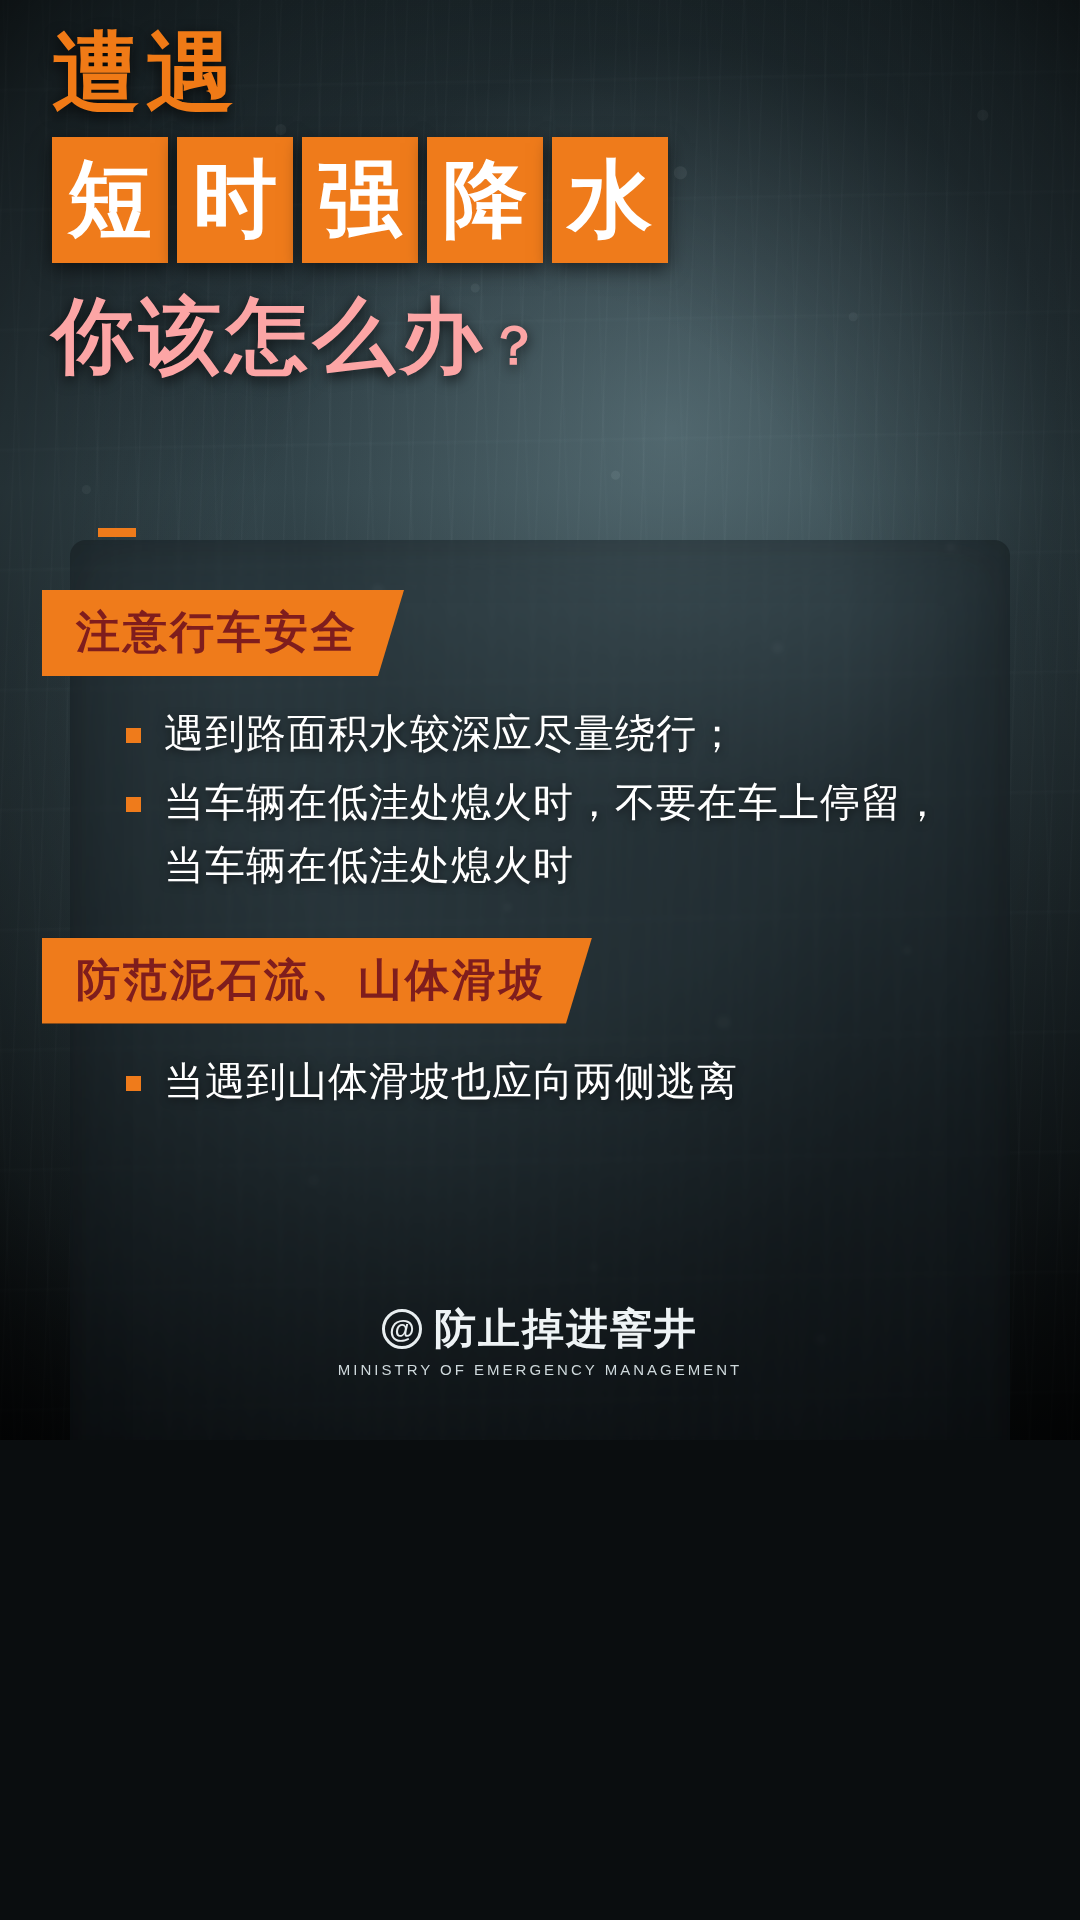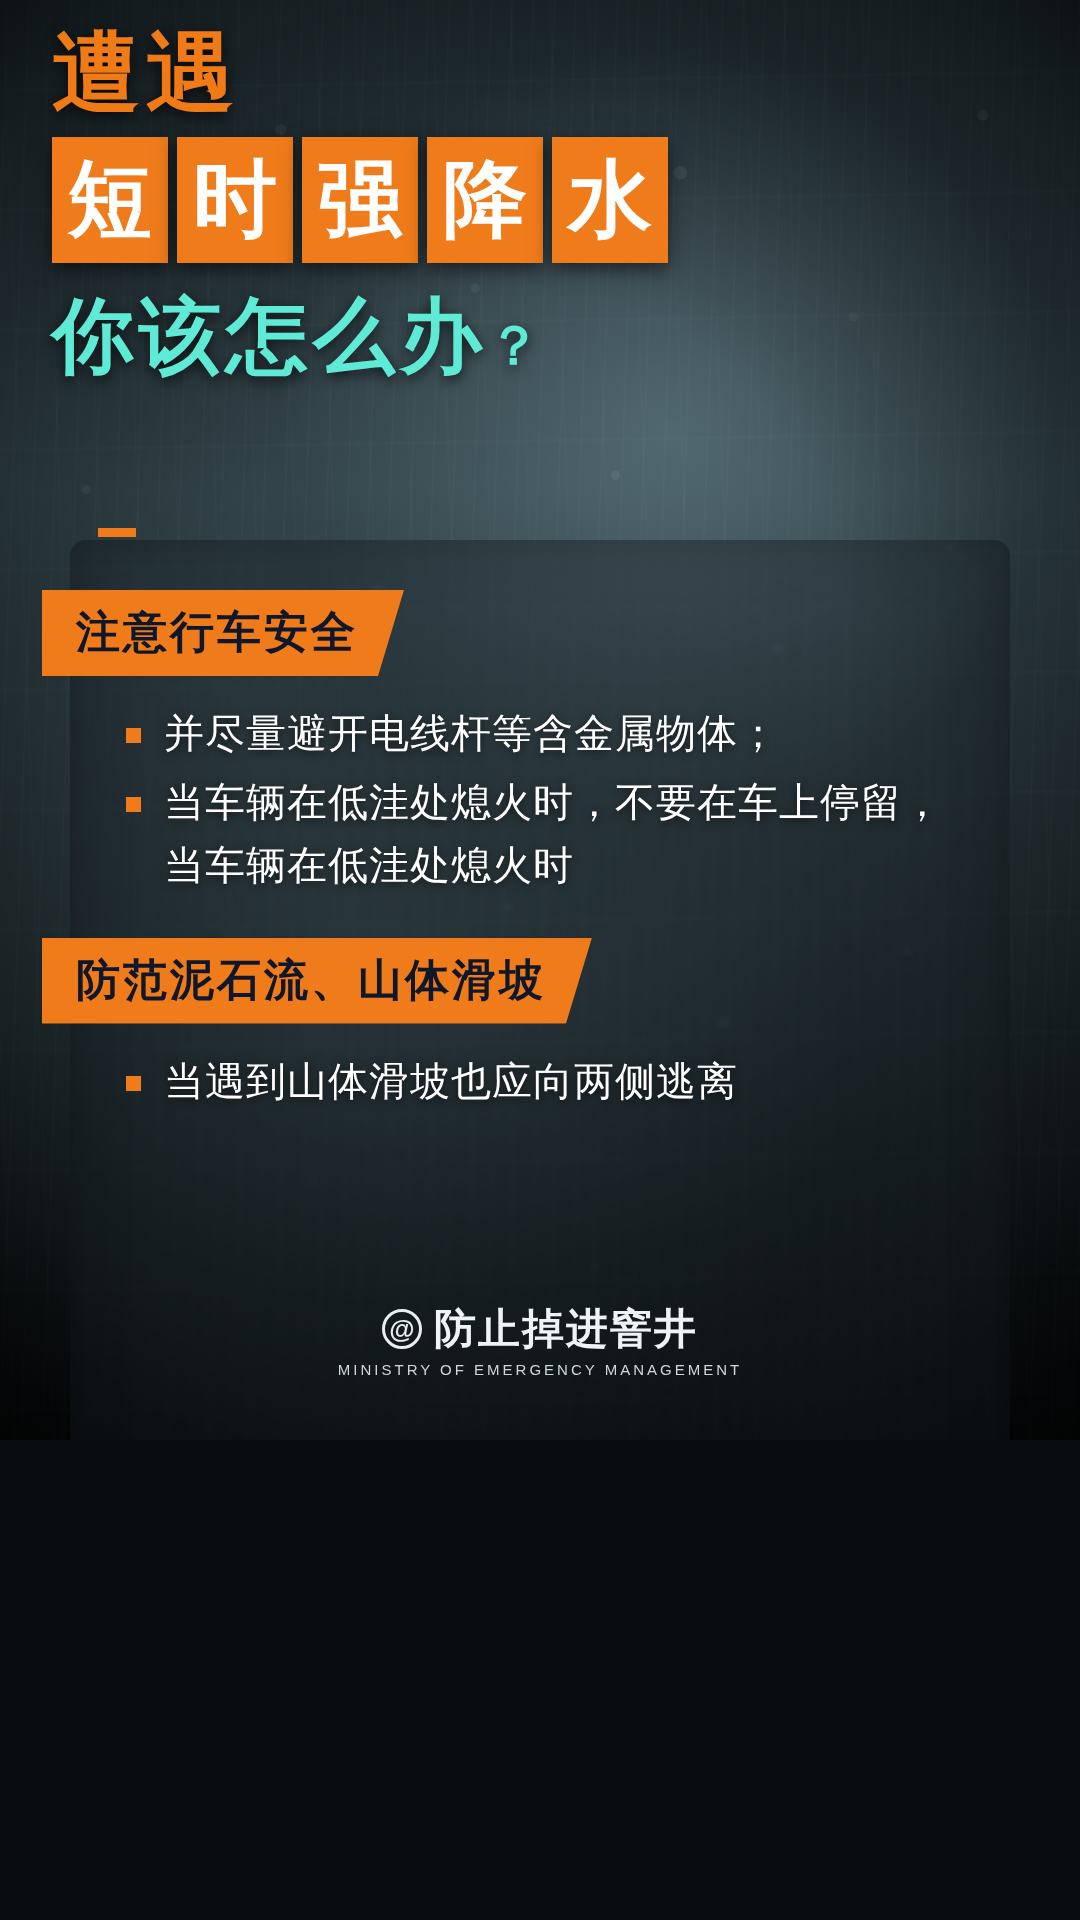--- a/index.html
+++ b/index.html
@@ -125,21 +125,21 @@
     padding: 20px 10px 22px 10px;
     min-width: 96px;
     text-align: center;
     box-shadow: 0 6px 18px rgba(0,0,0,0.55);
   }
   .title-line3 {
     margin-top: 30px;
     font-size: 82px;
     line-height: 1.05;
     font-weight: bold;
-    color: #5eead4;
+    color: #fca5a5;
     letter-spacing: 5px;
     text-shadow: 0 4px 14px rgba(0,0,0,0.75);
   }
   .title-line3 .qmark {
     font-size: 54px;
     letter-spacing: 0;
   }
 
   
   .panel {
@@ -175,21 +175,21 @@
     left: 70px;
     top: 590px;
     width: 940px;
   }
   .section { margin-bottom: 6px; }
 
   .sec-head {
     display: inline-block;
     position: relative;
     background: #ef7b1b;
-    color: #0f172a;
+    color: #7f1d1d;
     font-size: 44px;
     font-weight: bold;
     line-height: 1;
     letter-spacing: 3px;
     padding: 20px 46px 22px 34px;
     margin-left: -28px;
     box-shadow: 0 5px 16px rgba(0,0,0,0.5);
     clip-path: polygon(0 0, 100% 0, calc(100% - 26px) 100%, 0 100%);
   }
 
@@ -298,21 +298,21 @@
     <div class="panel">
       <div class="panel-tick-top"></div>
       <div class="panel-tick-bottom"></div>
     </div>
 
     <div class="sections">
 
       <div class="section">
         <div class="sec-head">注意行车安全</div>
         <ul class="bullets">
-          <li>并尽量避开电线杆等含金属物体；</li>
+          <li>遇到路面积水较深应尽量绕行；</li>
           <li>当车辆在低洼处熄火时，不要在车上停留，当车辆在低洼处熄火时</li>
         </ul>
       </div>
 
 
       <div class="section">
         <div class="sec-head">防范泥石流、山体滑坡</div>
         <ul class="bullets">
           <li>当遇到山体滑坡也应向两侧逃离</li>
         </ul>

